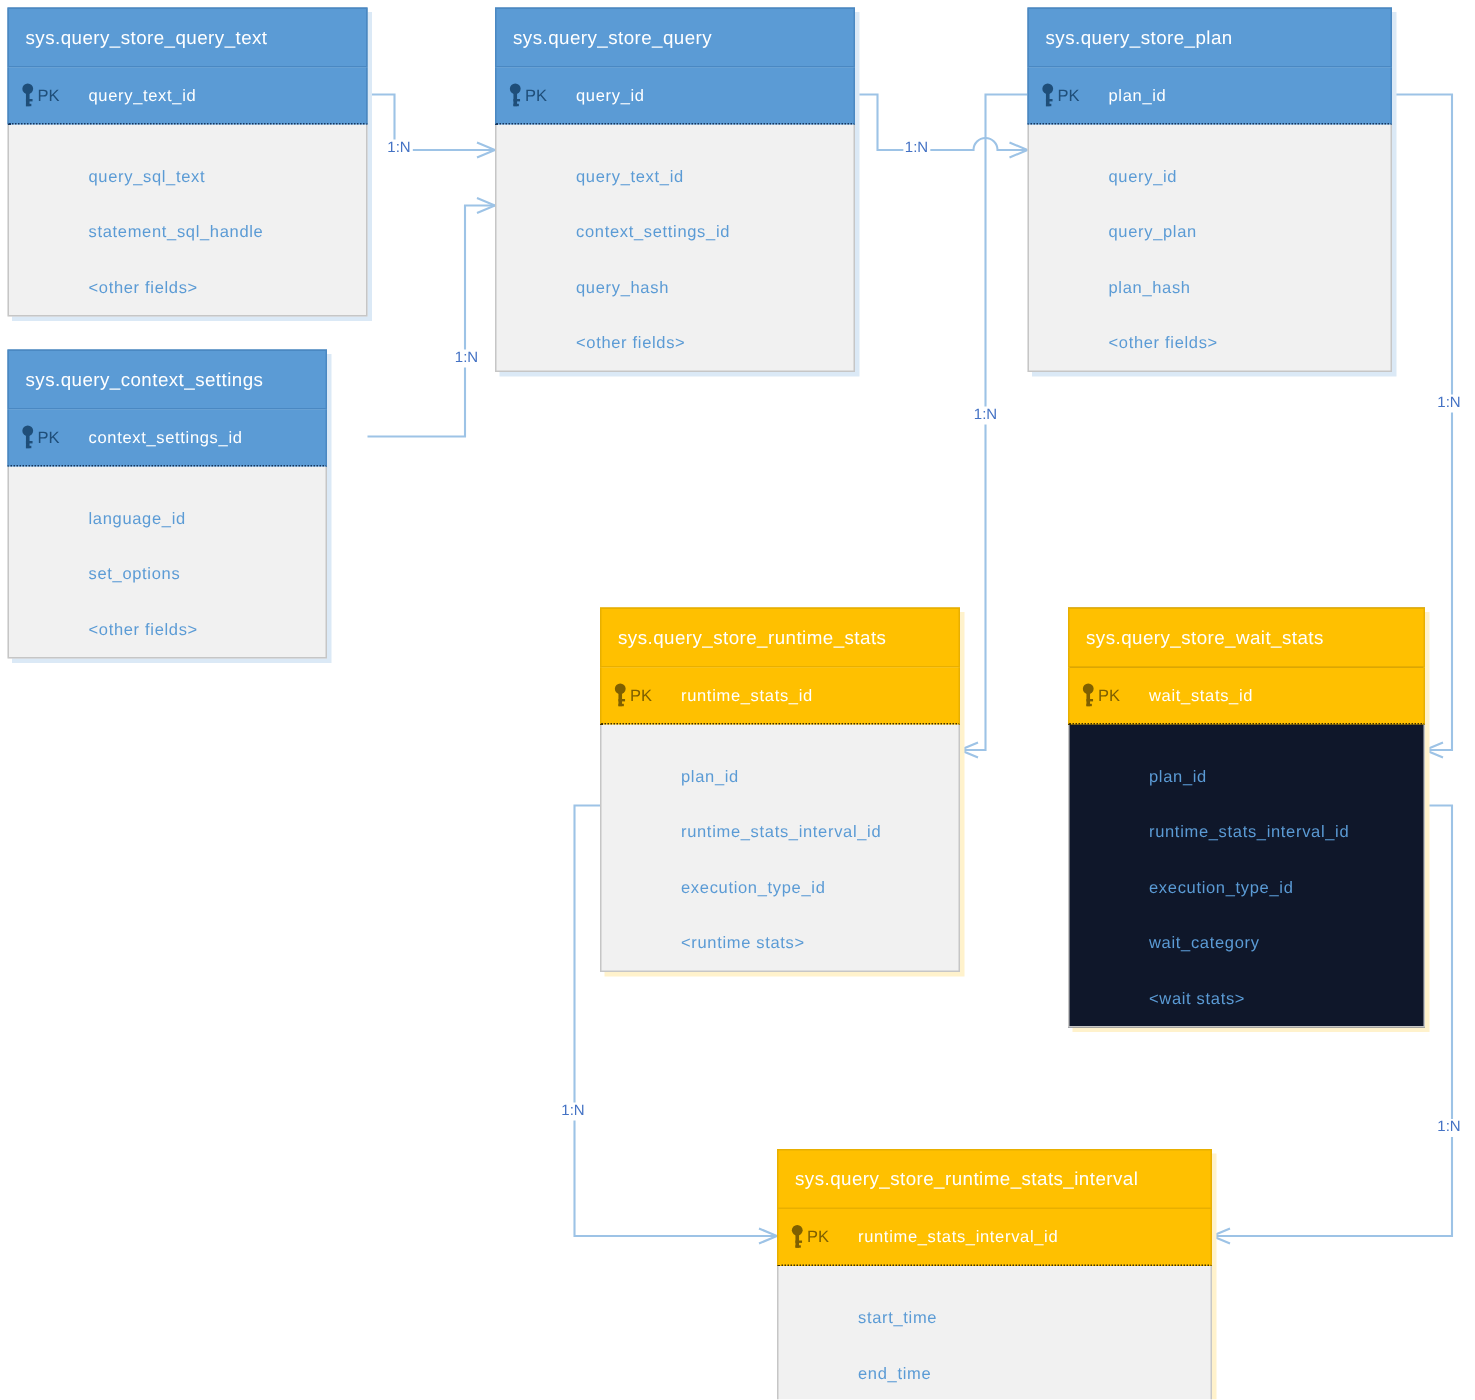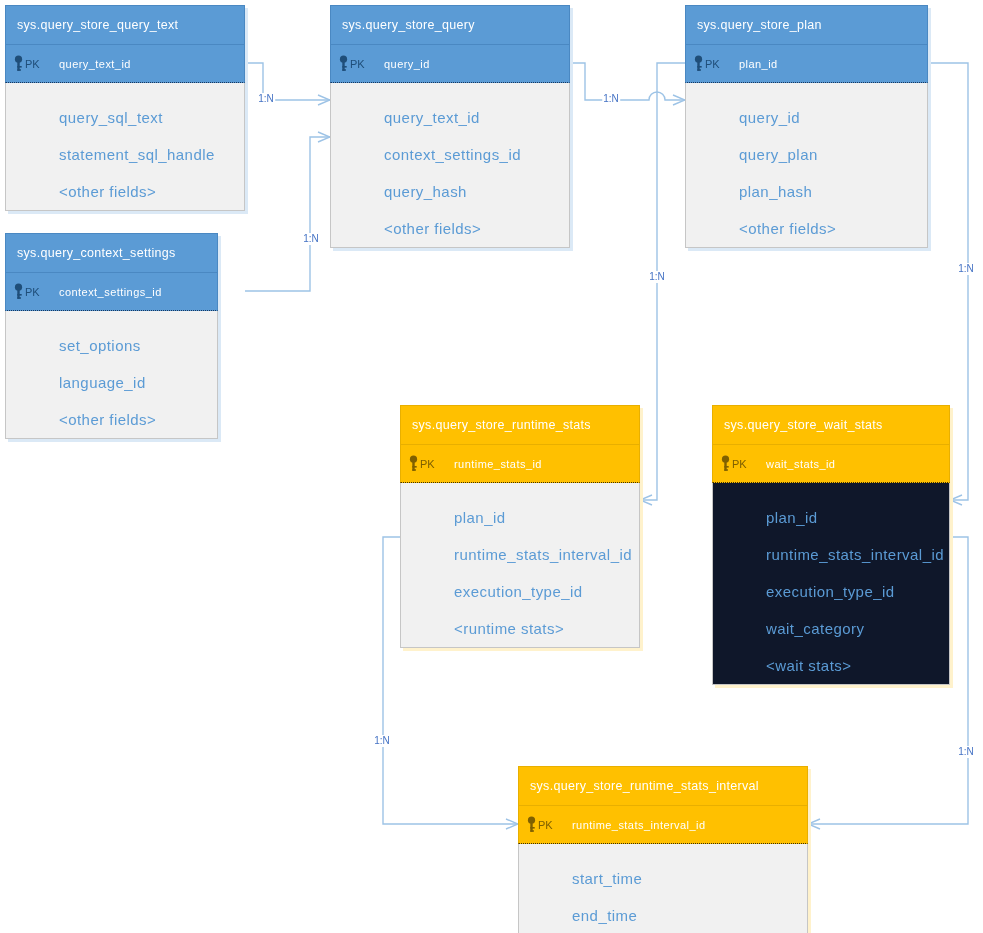--- a/index.html
+++ b/index.html
@@ -46,21 +46,21 @@
   .t-pk .pk-lab { color: var(--pk-text); font-size: 11px; margin-left: 1px; }
   .t-pk .pk-field {
     position: absolute; left: 53px;
     color: #ffffff; font-size: 11px; letter-spacing: .45px;
     white-space: nowrap;
   }
   .t-row {
     height: 37px;
     display: flex; align-items: center;
     padding-left: 53px;
-    font-size: 15px;
+    font-size: 11px;
     color: var(--field);
     letter-spacing: .45px;
     white-space: nowrap;
   }
   .rel-label {
     position: absolute;
     z-index: 2;
     transform: translate(-50%, -50%);
     font-size: 10px;
     color: #4472C4;
@@ -174,24 +174,24 @@
         <svg class="key" width="11" height="17" viewBox="0 0 11 17">
           <circle cx="5.5" cy="4.2" r="3.6" fill="#1F4E79"></circle>
           <rect x="4.3" y="7" width="2.4" height="8.8" fill="#1F4E79"></rect>
           <rect x="4.3" y="11" width="4.4" height="1.6" fill="#1F4E79"></rect>
           <rect x="4.3" y="14.2" width="3.6" height="1.6" fill="#1F4E79"></rect>
         </svg>
         <span class="pk-lab">PK</span>
         <span class="pk-field">context_settings_id</span>
       </div>
       <div class="t-row">
+        <span>language_id</span>
+      </div>
+      <div class="t-row">
         <span>set_options</span>
-      </div>
-      <div class="t-row">
-        <span>language_id</span>
       </div>
       <div class="t-row">
         <span>&lt;other fields&gt;</span>
       </div>
     </div>
     <div class="tbl" style="left: 400px; top: 405px; width: 240px; --hdr: #FFC000; --hdr-border: #E8AF00; --pk-text: #7F6000; --pk-div: #3F3000; --shadow: #FFF2CC; --field: #5B9BD5; background: rgb(241, 241, 241);">
       <div class="t-hdr">
         <span>sys.query_store_runtime_stats</span>
       </div>
       <div class="t-pk">

